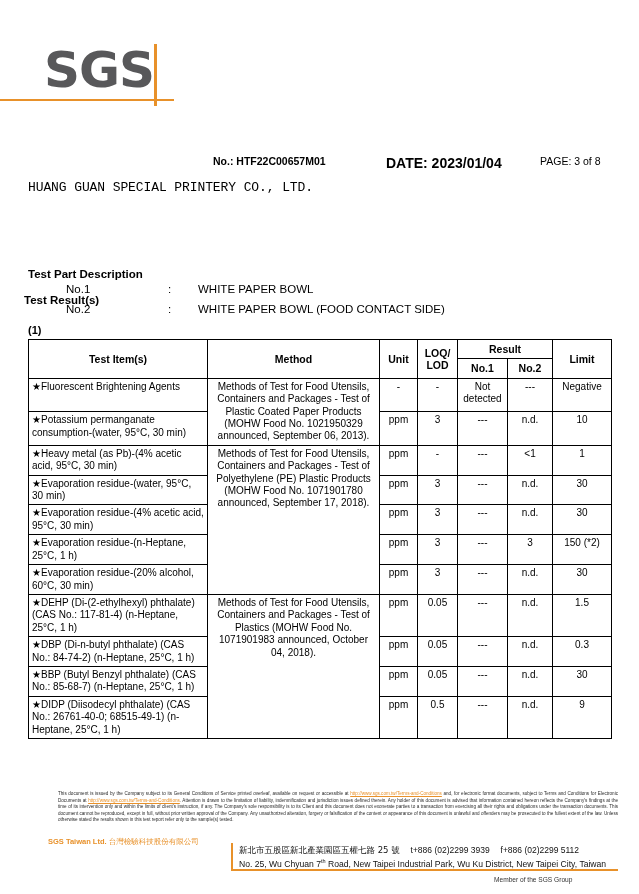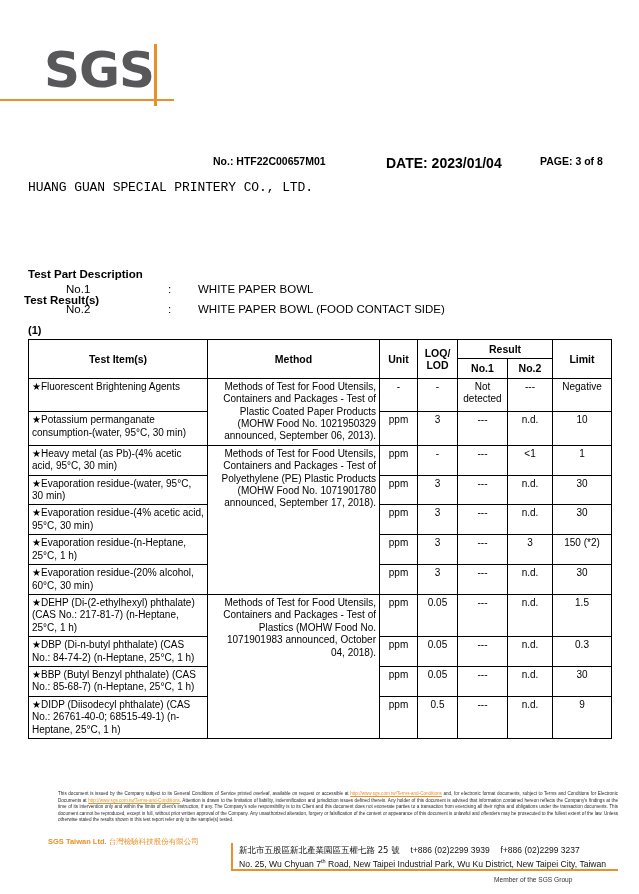--- a/index.html
+++ b/index.html
@@ -88,21 +88,21 @@
     left: 358px;
     top: 7px;
     font-size: 14px;
     font-weight: bold;
   }
   .hdr-page {
     position: absolute;
     left: 512px;
     top: 7px;
     font-size: 10.5px;
-    font-weight: bold;
+    font-weight: normal;
   }
   .company {
     margin-top: 4px;
     font-size: 13px;
     letter-spacing: -0.1px;
     font-family: Liberation Mono, monospace;
   }
   .address {
     margin-top: 5px;
     font-size: 11.5px;
@@ -174,21 +174,21 @@
     padding: 3px 2px;
   }
   td.c {
     text-align: center;
     vertical-align: middle;
   }
   td.item {
     text-align: left;
   }
   td.method {
-    text-align: right;
+    text-align: center;
     margin-top: 44px;
   }
 
   
   .disclaimer {
     position: absolute;
     left: 58px;
     top: 791px;
     width: 560px;
     font-size: 4.6px;
@@ -385,21 +385,21 @@
         <tr>
           <td class="item"><span>★</span><span>Evaporation residue-(20% alcohol, 60°C, 30 min)</span></td>
           <td class="c">ppm</td>
           <td class="c">3</td>
           <td class="c">---</td>
           <td class="c">n.d.</td>
           <td class="c">30</td>
         </tr>
 
         <tr>
-          <td class="item"><span>★</span><span>DEHP (Di-(2-ethylhexyl) phthalate) (CAS No.: 217-81-7) (n-Heptane, 25°C, 1 h)</span></td>
+          <td class="item"><span>★</span><span>DEHP (Di-(2-ethylhexyl) phthalate) (CAS No.: 117-81-4) (n-Heptane, 25°C, 1 h)</span></td>
           <td class="method" rowspan="4">Methods of Test for Food Utensils, Containers and Packages - Test of Plastics (MOHW Food No. 1071901983 announced, October 04, 2018).</td>
           <td class="c">ppm</td>
           <td class="c">0.05</td>
           <td class="c">---</td>
           <td class="c">n.d.</td>
           <td class="c">1.5</td>
         </tr>
 
         <tr>
           <td class="item"><span>★</span><span>DBP (Di-n-butyl phthalate) (CAS No.: 84-74-2) (n-Heptane, 25°C, 1 h)</span></td>
@@ -439,21 +439,21 @@
   <div class="footer-rule"></div>
 
   <div class="sgs-taiwan">
     <span>SGS Taiwan Ltd.</span>
     <span class="cn">台灣檢驗科技股份有限公司</span>
   </div>
 
   <div class="addr-cn">
     <span>新北市五股區新北產業園區五權七路 25 號</span>
     &nbsp;&nbsp;&nbsp;<span class="tel">t+886 (02)2299 3939</span>
-    &nbsp;&nbsp;&nbsp;<span class="tel">f+886 (02)2299 3237</span>
+    &nbsp;&nbsp;&nbsp;<span class="tel">f+886 (02)2299 5112</span>
   </div>
 
   <div class="addr-en">
     <span>No. 25, Wu Chyuan 7</span><sup>th</sup><span> Road, New Taipei Industrial Park, Wu Ku District, New Taipei City, Taiwan</span>
   </div>
 
   <div class="member">Member of the SGS Group</div>
 
 </div>
 

